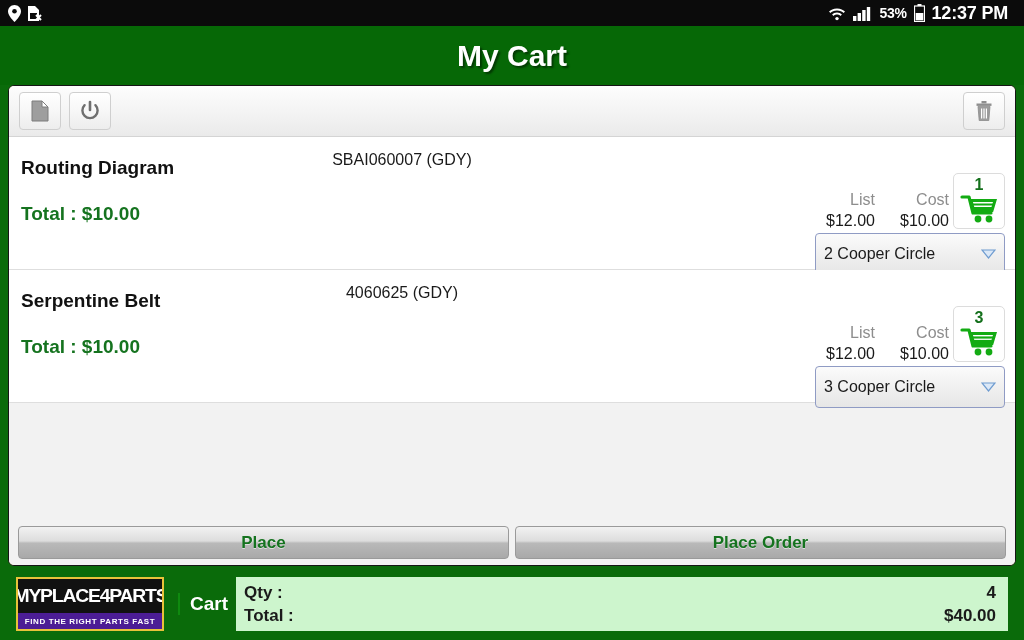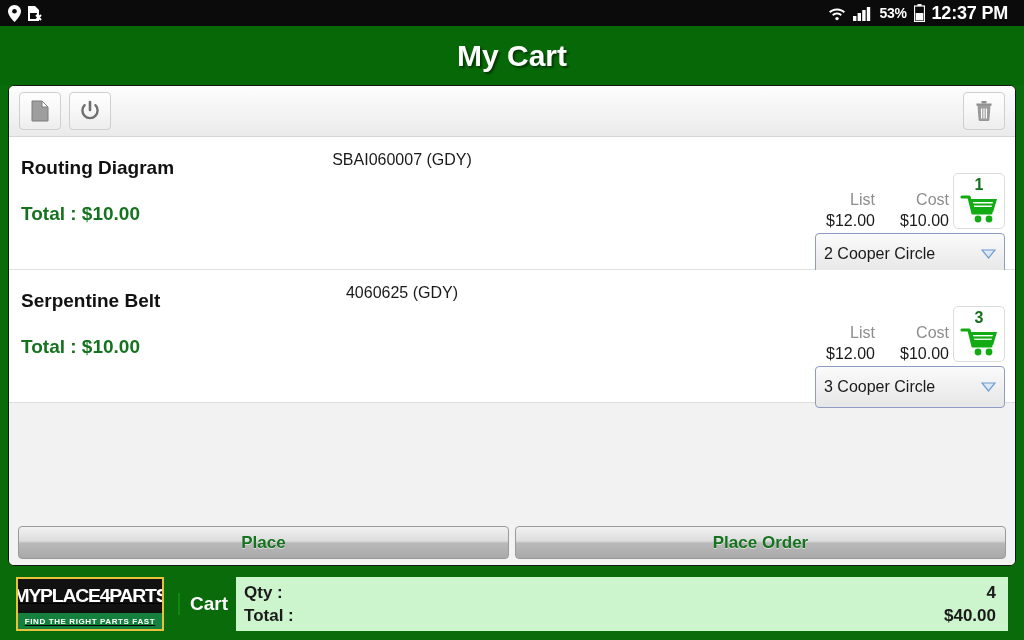--- a/index.html
+++ b/index.html
@@ -178,37 +178,36 @@
     display: flex; align-items: center;
   }
   .logo {
     width: 148px; height: 54px;
     margin-left: 16px;
     background: #111111;
     border: 2px solid #e8c23a;
     box-sizing: border-box;
     display: flex; flex-direction: column;
     overflow: hidden;
-    text-decoration: underline;
   }
   .logo-top {
     flex: 1;
     display: flex; align-items: center; justify-content: center;
     background: #111111;
   }
   .logo-top .lt {
     color: #ffffff;
     font-size: 19px; font-weight: bold;
     letter-spacing: -1.2px;
     font-family: "Liberation Sans", sans-serif;
     transform: scaleX(1.02);
   }
   .logo-bot {
     height: 16px;
-    background: #15803d;
+    background: #4c1d95;
     display: flex; align-items: center; justify-content: center;
   }
   .logo-bot .lb {
     color: #ffffff;
     font-size: 8px; font-weight: bold;
     letter-spacing: 0.6px;
   }
   .cart-label {
     color: #ffffff; font-size: 19px; font-weight: bold;
     margin: 0 8px 0 14px;

